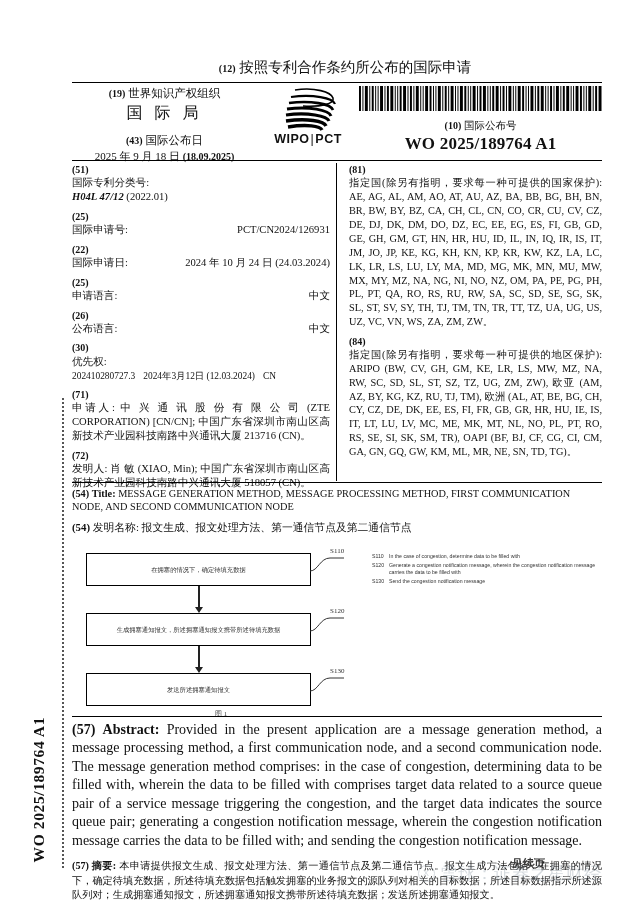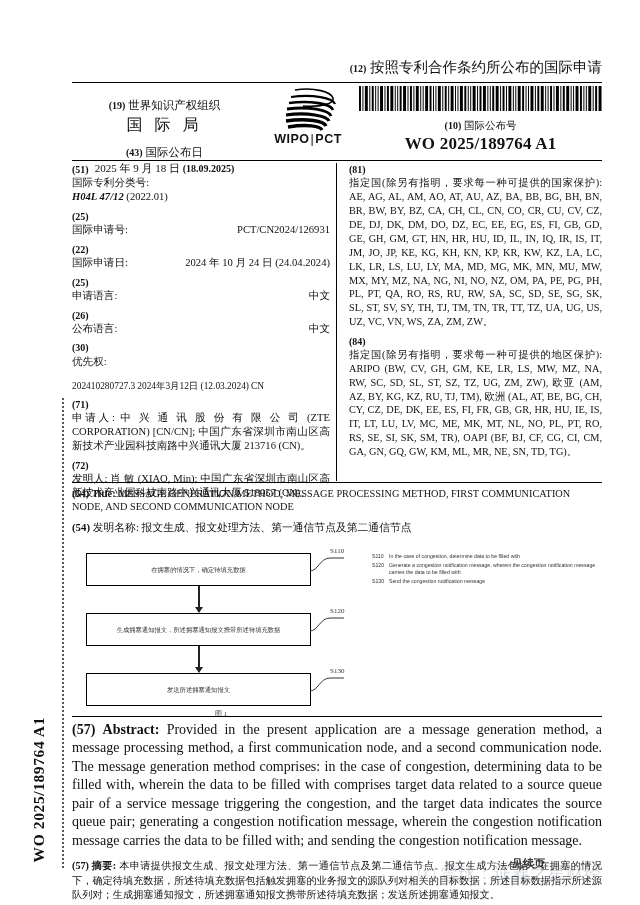--- a/index.html
+++ b/index.html
@@ -30,33 +30,33 @@
     letter-spacing:.6px;
     white-space:nowrap;
   }
   .dotcol{
     position:absolute;left:62px;top:398px;height:470px;
     border-left:2px dotted #555;
   }
 
   
   .hdr-title{
-    position:absolute;left:72px;top:58px;width:530px;
-    text-align:right;font-size:14.5px;
+    position:absolute;left:80px;top:58px;width:530px;
+    text-align:center;font-size:14.5px;
   }
   .hdr-title b{font-weight:bold;}
   .hdr-rule{
     position:absolute;left:72px;top:82px;width:530px;
     border-top:1px solid #000;
   }
   .hdr{
     position:absolute;left:72px;top:84px;width:530px;height:74px;
     display:flex;align-items:flex-start;
   }
-  .hdr-left{width:185px;text-align:center;padding-top:14px;}
+  .hdr-left{width:185px;text-align:center;padding-top:2px;}
   .hdr-left .l1{font-size:11.5px;}
   .hdr-left .l2{font-size:16px;letter-spacing:4px;margin-top:2px;}
   .hdr-left .l3{font-size:11.5px;margin-top:9px;}
   .hdr-left .l4{font-size:11px;margin-top:1px;}
   .fnum{font-weight:bold;font-size:10px;}
 
   .hdr-mid{width:102px;position:relative;}
   .wipo-logo{
     position:relative;width:86px;height:46px;margin:2px auto 0;
   }
@@ -89,21 +89,21 @@
   .col-r{flex:1;padding-left:6px;}
 
   .fld{display:flex;margin-bottom:5.5px;font-size:10.6px;line-height:1.33;flex-direction:column;}
   .fld .tag{
     font-weight:bold;font-size:10px;width:24px;flex:none;
   }
   .fld .bd{flex:1;}
   .row2{display:flex;justify-content:space-between;}
   .ipc{font-weight:bold;font-style:italic;}
   .justl{text-align:justify;}
-  .pr-row{display:flex;gap:2px;font-size:9.4px;margin-top:11px;}
+  .pr-row{display:flex;gap:8px;font-size:9.4px;margin-top:1px;}
   .ctry{font-size:10.3px;line-height:1.35;}
 
   
   .sec-rule{
     position:absolute;left:72px;width:530px;border-top:1px solid #000;
   }
   .title-box{
     position:absolute;left:72px;top:487px;width:530px;
   }
   .title-en{font-size:10.3px;line-height:1.28;}
@@ -345,21 +345,21 @@
         <div class="bd row2">
           <span>国际申请号:</span>
           <span>PCT/CN2024/126931</span>
         </div>
       </div>
 
       <div class="fld">
         <div class="tag">(22)</div>
         <div class="bd row2">
           <span>国际申请日:</span>
-          <span>2024 年 10 月 24 日 (24.04.2024)</span>
+          <span>2024 年 10 月 24 日 (24.03.2024)</span>
         </div>
       </div>
 
       <div class="fld">
         <div class="tag">(25)</div>
         <div class="bd row2">
           <span>申请语言:</span>
           <span>中文</span>
         </div>
       </div>

